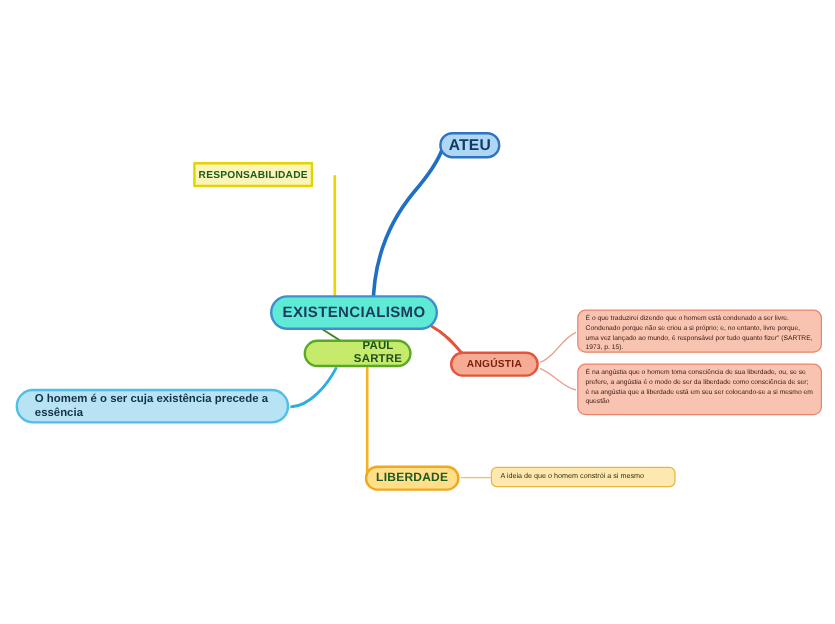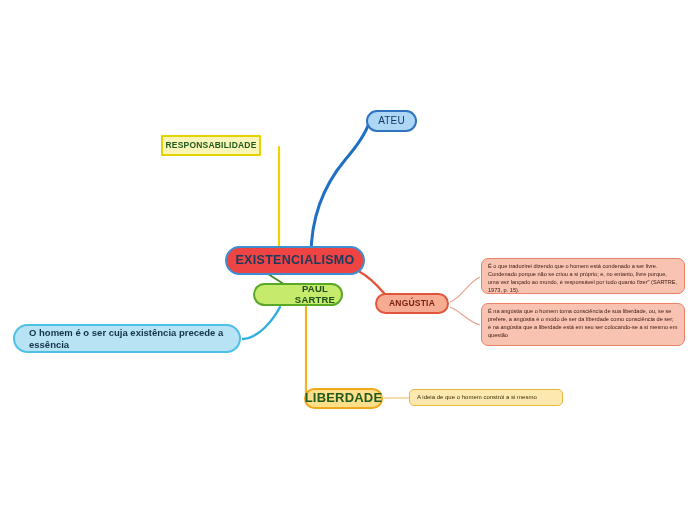--- a/index.html
+++ b/index.html
@@ -37,21 +37,21 @@
     display: block;
     line-height: 1.15;
   }
 
   
   #node-existencialismo {
     left: 225px;
     top: 246px;
     width: 140px;
     height: 29px;
-    background: #ef4444;
+    background: #5eead4;
     border: 2px solid #3f8fd0;
     border-radius: 15px;
   }
   #node-existencialismo .node-label {
     font-size: 12.5px;
     font-weight: bold;
     color: #1b3a5c;
     letter-spacing: 0.3px;
   }
 
@@ -77,22 +77,22 @@
   #node-ateu {
     left: 366px;
     top: 110px;
     width: 51px;
     height: 22px;
     background: #aed6f5;
     border: 2px solid #2f74c0;
     border-radius: 11px;
   }
   #node-ateu .node-label {
-    font-size: 10px;
-    font-weight: normal;
+    font-size: 13px;
+    font-weight: bold;
     color: #123a63;
     letter-spacing: 0.2px;
   }
 
   
   #node-responsabilidade {
     left: 161px;
     top: 135px;
     width: 100px;
     height: 21px;
@@ -129,21 +129,21 @@
   #node-liberdade {
     left: 304px;
     top: 388px;
     width: 79px;
     height: 21px;
     background: #ffdf8a;
     border: 2px solid #f0a81c;
     border-radius: 11px;
   }
   #node-liberdade .node-label {
-    font-size: 13px;
+    font-size: 10px;
     font-weight: bold;
     color: #1f5a1f;
     letter-spacing: 0.2px;
   }
 
   
   #node-essencia {
     left: 13px;
     top: 324px;
     width: 228px;

